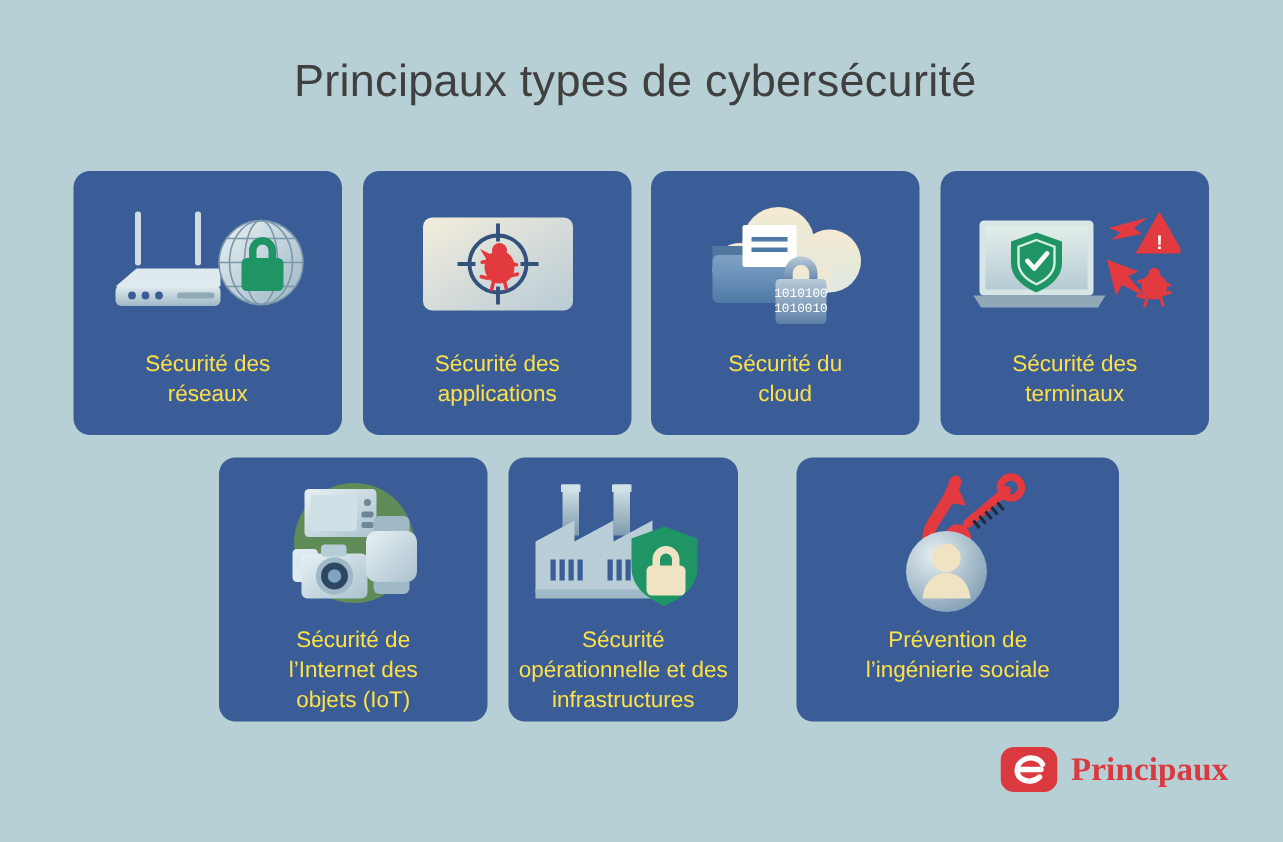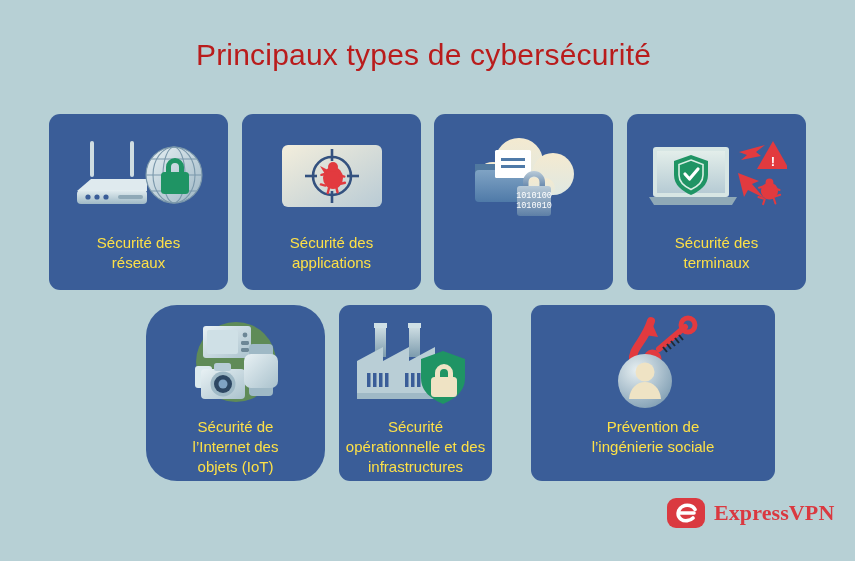--- a/index.html
+++ b/index.html
@@ -5,21 +5,21 @@
   html,body{margin:0;padding:0;}
   body{
     width:855px;height:561px;
     background:#b7d0d5;
     font-family:"Liberation Sans","DejaVu Sans",sans-serif;
     overflow:hidden;position:relative;
   }
   #page-title{
     position:absolute;top:38px;left:0;width:847px;
     text-align:center;
-    font-size:30px;color:#b91c1c;font-weight:400;
+    font-size:30px;color:#404040;font-weight:400;
     letter-spacing:.2px;
   }
   .card{
     position:absolute;
     background:#3a5d98;
     border-radius:11px;
     display:flex;flex-direction:column;
     align-items:center;
   }
   .card .art{
@@ -38,23 +38,23 @@
   .row1 .art{height:105px;margin-top:8px;}
   .row1 .label{margin-top:6px;}
   #card-network{left:49px;}
   #card-application{left:242px;}
   #card-cloud{left:434px;}
   #card-endpoint{left:627px;}
   
   .row2{top:305px;width:179px;height:176px;}
   .row2 .art{height:100px;margin-top:8px;}
   .row2 .label{margin-top:4px;}
-  #card-iot{left:146px;border-radius:31px;}
+  #card-iot{left:146px;}
   #card-operational{left:339px;width:153px;}
-  #card-social{left:531px;width:244px;}
+  #card-social{left:531px;width:215px;}
 
   
   #brand-logo{
     position:absolute;left:667px;top:498px;
     display:flex;align-items:center;gap:9px;
   }
   #brand-wordmark{
     font-family:"Liberation Serif","DejaVu Serif",serif;
     font-size:22px;font-weight:700;color:#da3940;
     letter-spacing:.1px;
@@ -173,20 +173,21 @@
       <rect x="34" y="20" width="36" height="28" rx="1.5" fill="#ffffff"></rect>
       <rect x="40" y="28" width="24" height="3" fill="#4f7aa8"></rect>
       <rect x="40" y="35" width="24" height="3" fill="#4f7aa8"></rect>
 
       <path d="M62 52 a11 11 0 0 1 22 0 v7 h-5.5 v-7 a5.5 5.5 0 0 0 -11 0 v7 H62 z" fill="url(#g-lockb)"></path>
       <rect x="56" y="56" width="34" height="30" rx="3" fill="url(#g-lockb)"></rect>
       <text x="73" y="68" font-family="'Liberation Mono','DejaVu Sans Mono',monospace" font-size="8.5" fill="#ffffff" text-anchor="middle">1010100</text>
       <text x="73" y="78" font-family="'Liberation Mono','DejaVu Sans Mono',monospace" font-size="8.5" fill="#ffffff" text-anchor="middle">1010010</text>
     </svg>
   </div>
+  <div class="label">Sécurité du<br>cloud</div>
 </div>
 
 <div class="card row1" id="card-endpoint">
   <div class="art">
     <svg width="140" height="84" viewBox="0 0 140 84">
       <defs>
         <linearGradient id="g-screen" x1="0" y1="0" x2="0" y2="1">
           <stop offset="0" stop-color="#e3eeea"></stop>
             <stop offset="1" stop-color="#b6cbd4"></stop>
         </linearGradient>
@@ -323,14 +324,14 @@
 </div>
 
 <div id="brand-logo">
   <span>
     <svg width="38" height="30" viewBox="0 0 38 30">
       <rect x="0" y="0" width="38" height="30" rx="9" fill="#da3940"></rect>
       <path d="M28 11.5 C26 7.5 20 6 15.5 8.5 C10.5 11.2 9.5 18 14 21.2 C17.5 23.7 23 23 26 20" fill="none" stroke="#ffffff" stroke-width="3.6" stroke-linecap="round"></path>
       <line x1="12" y1="15" x2="27" y2="15" stroke="#ffffff" stroke-width="3.6" stroke-linecap="round"></line>
     </svg>
   </span>
-  <span id="brand-wordmark">ExpressVPN</span>
+  <span id="brand-wordmark">Principaux</span>
 </div>
 
 </body></html>

